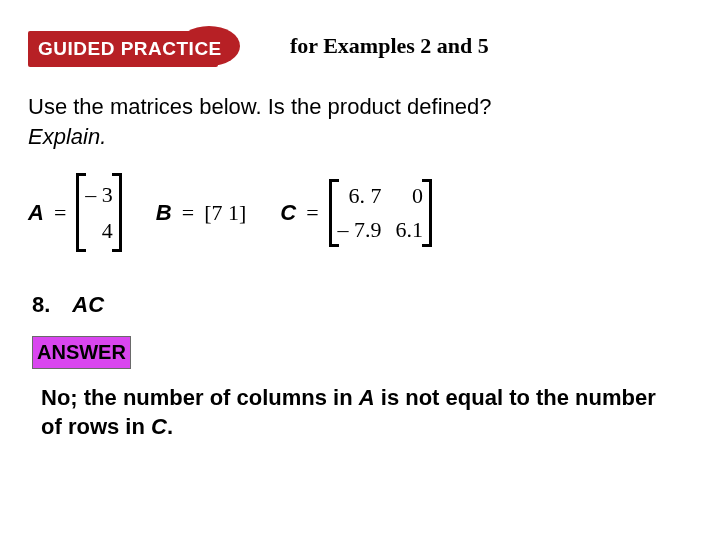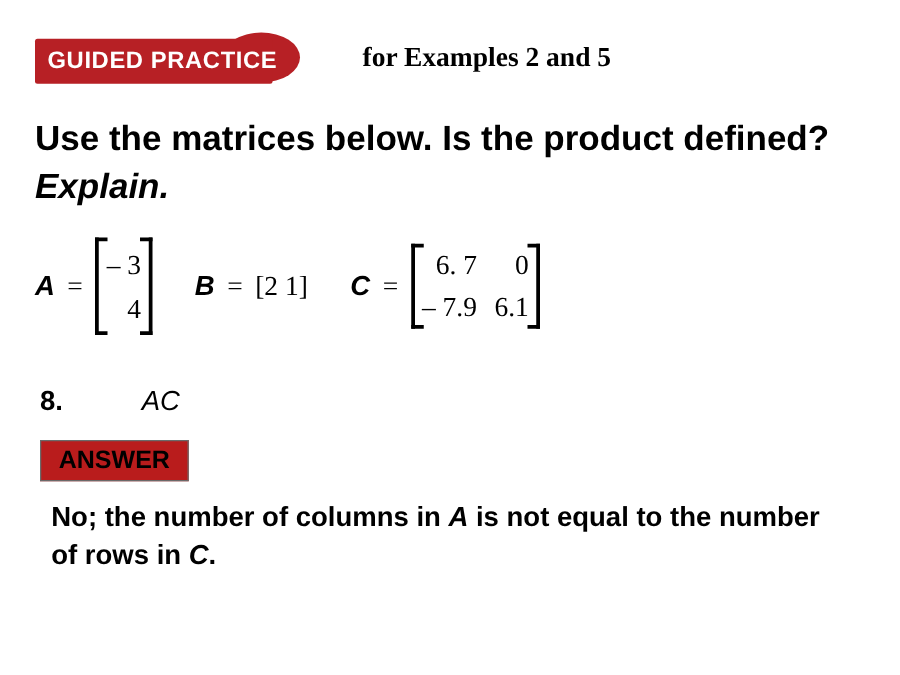--- a/index.html
+++ b/index.html
@@ -63,22 +63,22 @@
     white-space: nowrap;
   }
   .header-sub {
     font-family: "Times New Roman", Times, serif;
     font-weight: bold;
     font-size: 22px;
     margin-left: 42px;
   }
   
   .prompt {
-    font-weight: bold;
-    font-size: 28px;
+    font-weight: normal;
+    font-size: 22px;
     line-height: 1.35;
     margin-bottom: 22px;
   }
   .prompt em {
     font-style: italic;
   }
   
   .matrix-row {
     display: flex;
     align-items: center;
@@ -150,29 +150,28 @@
   }
   .qnum {
     font-weight: bold;
     font-family: Arial, Helvetica, sans-serif;
     margin-left: 4px;
     margin-right: 22px;
   }
   .qexpr {
     font-family: Arial, Helvetica, sans-serif;
     font-style: italic;
-    font-weight: normal;
-    margin-left: 41px;
+    font-weight: bold;
   }
   
   .answer-box {
     display: inline-block;
     border: 1px solid #6a6a6a;
-    background: #b91c1c;
-    padding: 4px 14px;
+    background: #d946ef;
+    padding: 4px 4px;
     font-weight: bold;
     font-size: 20px;
     margin-bottom: 14px;
     margin-left: 4px;
   }
   .answer-text {
     font-weight: bold;
     font-size: 22px;
     line-height: 1.35;
     max-width: 640px;
@@ -217,21 +216,21 @@
       <span class="col">
         <span>– 3</span>
         <span>4</span>
       </span>
     </span>
 
     <span class="gap"></span>
 
     <span class="mat-label">B</span>
     <span class="eq">=</span>
-    <span class="row-inline">[2  1]</span>
+    <span class="row-inline">[7  1]</span>
 
     <span class="gap"></span>
 
     <span class="mat-label">C</span>
     <span class="eq">=</span>
     <span class="bracket">
       <span class="tick-tl"></span>
         <span class="tick-tr"></span>
         <span class="tick-bl"></span>
         <span class="tick-br"></span>

